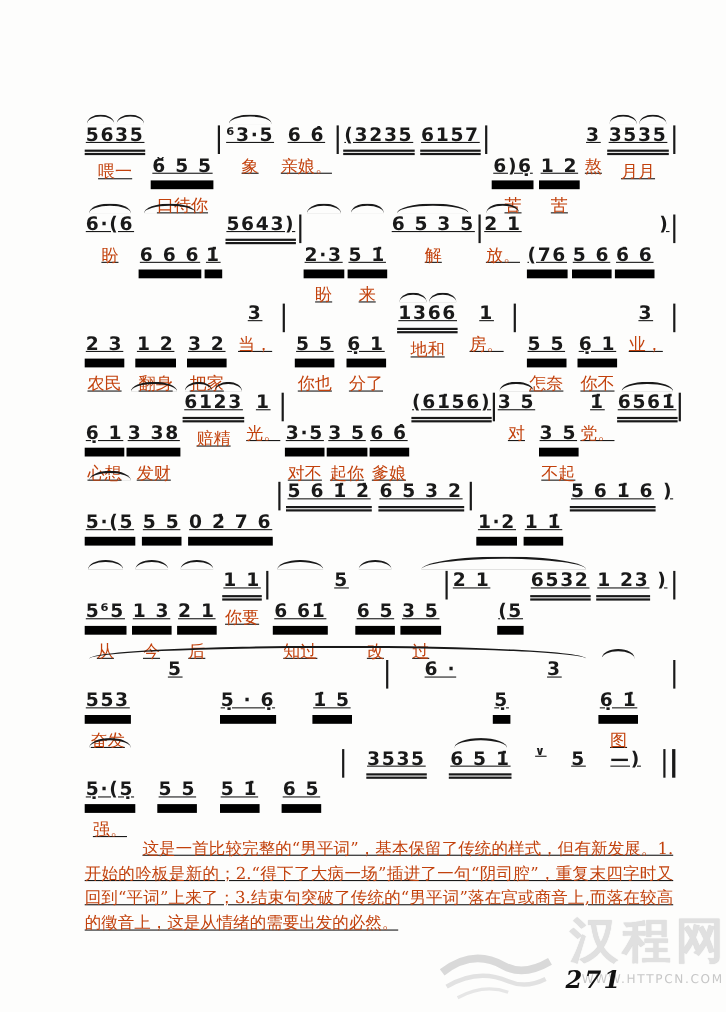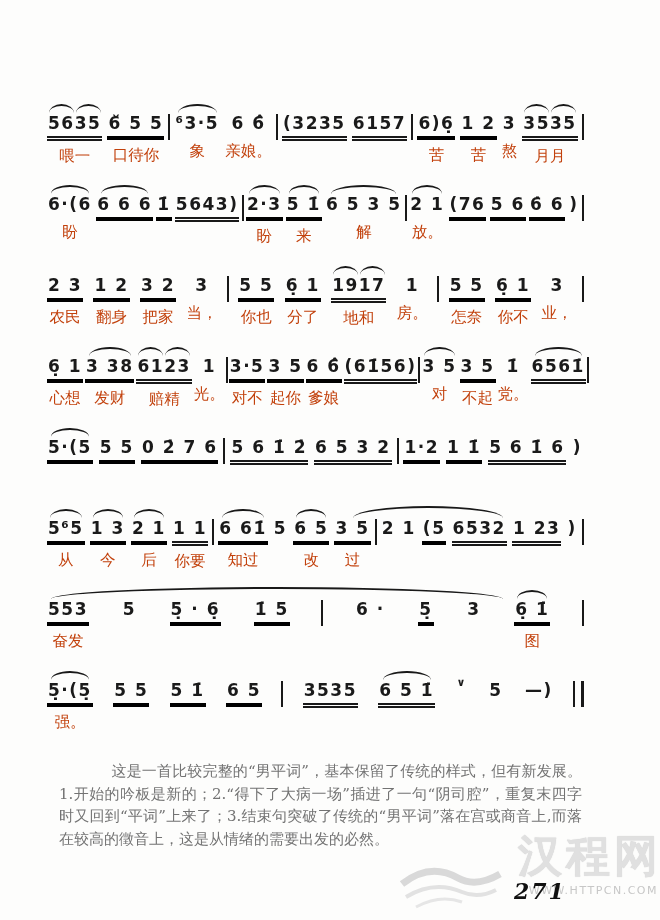--- a/index.html
+++ b/index.html
@@ -5,21 +5,21 @@
   html,body{margin:0;padding:0;background:#e8e8e8;}
   .page{
     position:relative;
     width:660px;height:920px;
     background:#fdfdfc;
     overflow:hidden;
     font-family:"DejaVu Sans",sans-serif;
     color:#1a1a1a;
   }
   .content{
-    position:absolute;left:46px;top:112px;width:538px;
+    position:absolute;left:76px;top:112px;width:538px;text-decoration:underline;
   }
   
   .mline{
     position:relative;
     display:flex;
     justify-content:space-between;
     align-items:flex-start;
     height:51px;
     margin-bottom:30px;
   }
@@ -32,21 +32,21 @@
   }
   .note{
     font-family:"DejaVu Sans",sans-serif;
     font-weight:bold;
     font-size:17px;
     line-height:22px;
     letter-spacing:1.5px;
     white-space:pre;
     padding:0 1px 2px 1px;
   }
-  .u1 .note{border-bottom:4px solid #000000;}
+  .u1 .note{border-bottom:8px solid #000000;margin-top:28px;}
   .u2 .note{border-bottom:5px double #191919;}
   .lyr{
     font-family:"DejaVu Serif",serif;
     font-size:15.5px;
     line-height:18px;
     margin-top:6px;
     white-space:pre;
     color:#c2410c;
   }
   .arc{
@@ -70,26 +70,26 @@
     width:6px;background:none;
     border-left:2px solid #191919;border-right:3px solid #191919;
   }
   .breath .note{
     font-size:11px;border:none;
     transform:translateY(-7px);
   }
   
   .commentary{
     position:relative;z-index:2;
-    margin:18px 2px 0 13px;
+    margin:18px 2px 0 1px;
     font-family:"DejaVu Serif",serif;
     font-size:15px;line-height:22.5px;
     text-align:justify;
     text-indent:3.5em;
-    color:#737373;
+    color:#c2410c;
   }
   
   .pageno{
     position:absolute;left:514px;top:878px;z-index:3;
     font-family:"DejaVu Serif",serif;
     font-style:italic;font-weight:bold;
     font-size:22px;letter-spacing:2px;color:#111;
   }
   .watermark{
     position:absolute;right:-4px;bottom:-2px;z-index:1;
@@ -239,21 +239,21 @@
             <span class="note">5 5</span>
             <span class="lyr">你也</span>
           </span>
           <span class="tok u1">
             <span class="note">6̣ 1</span>
             <span class="lyr">分了</span>
           </span>
           <span class="tok u2">
             <i class="arc arc2-0"></i>
             <i class="arc arc2-1"></i>
-            <span class="note">1917</span>
+            <span class="note">1366</span>
             <span class="lyr">地和</span>
           </span>
           <span class="tok">
             <span class="note">1</span>
             <span class="lyr">房。</span>
           </span>
           <div class="bar"></div>
           <span class="tok u1">
             <span class="note">5 5</span>
             <span class="lyr">怎奈</span>

